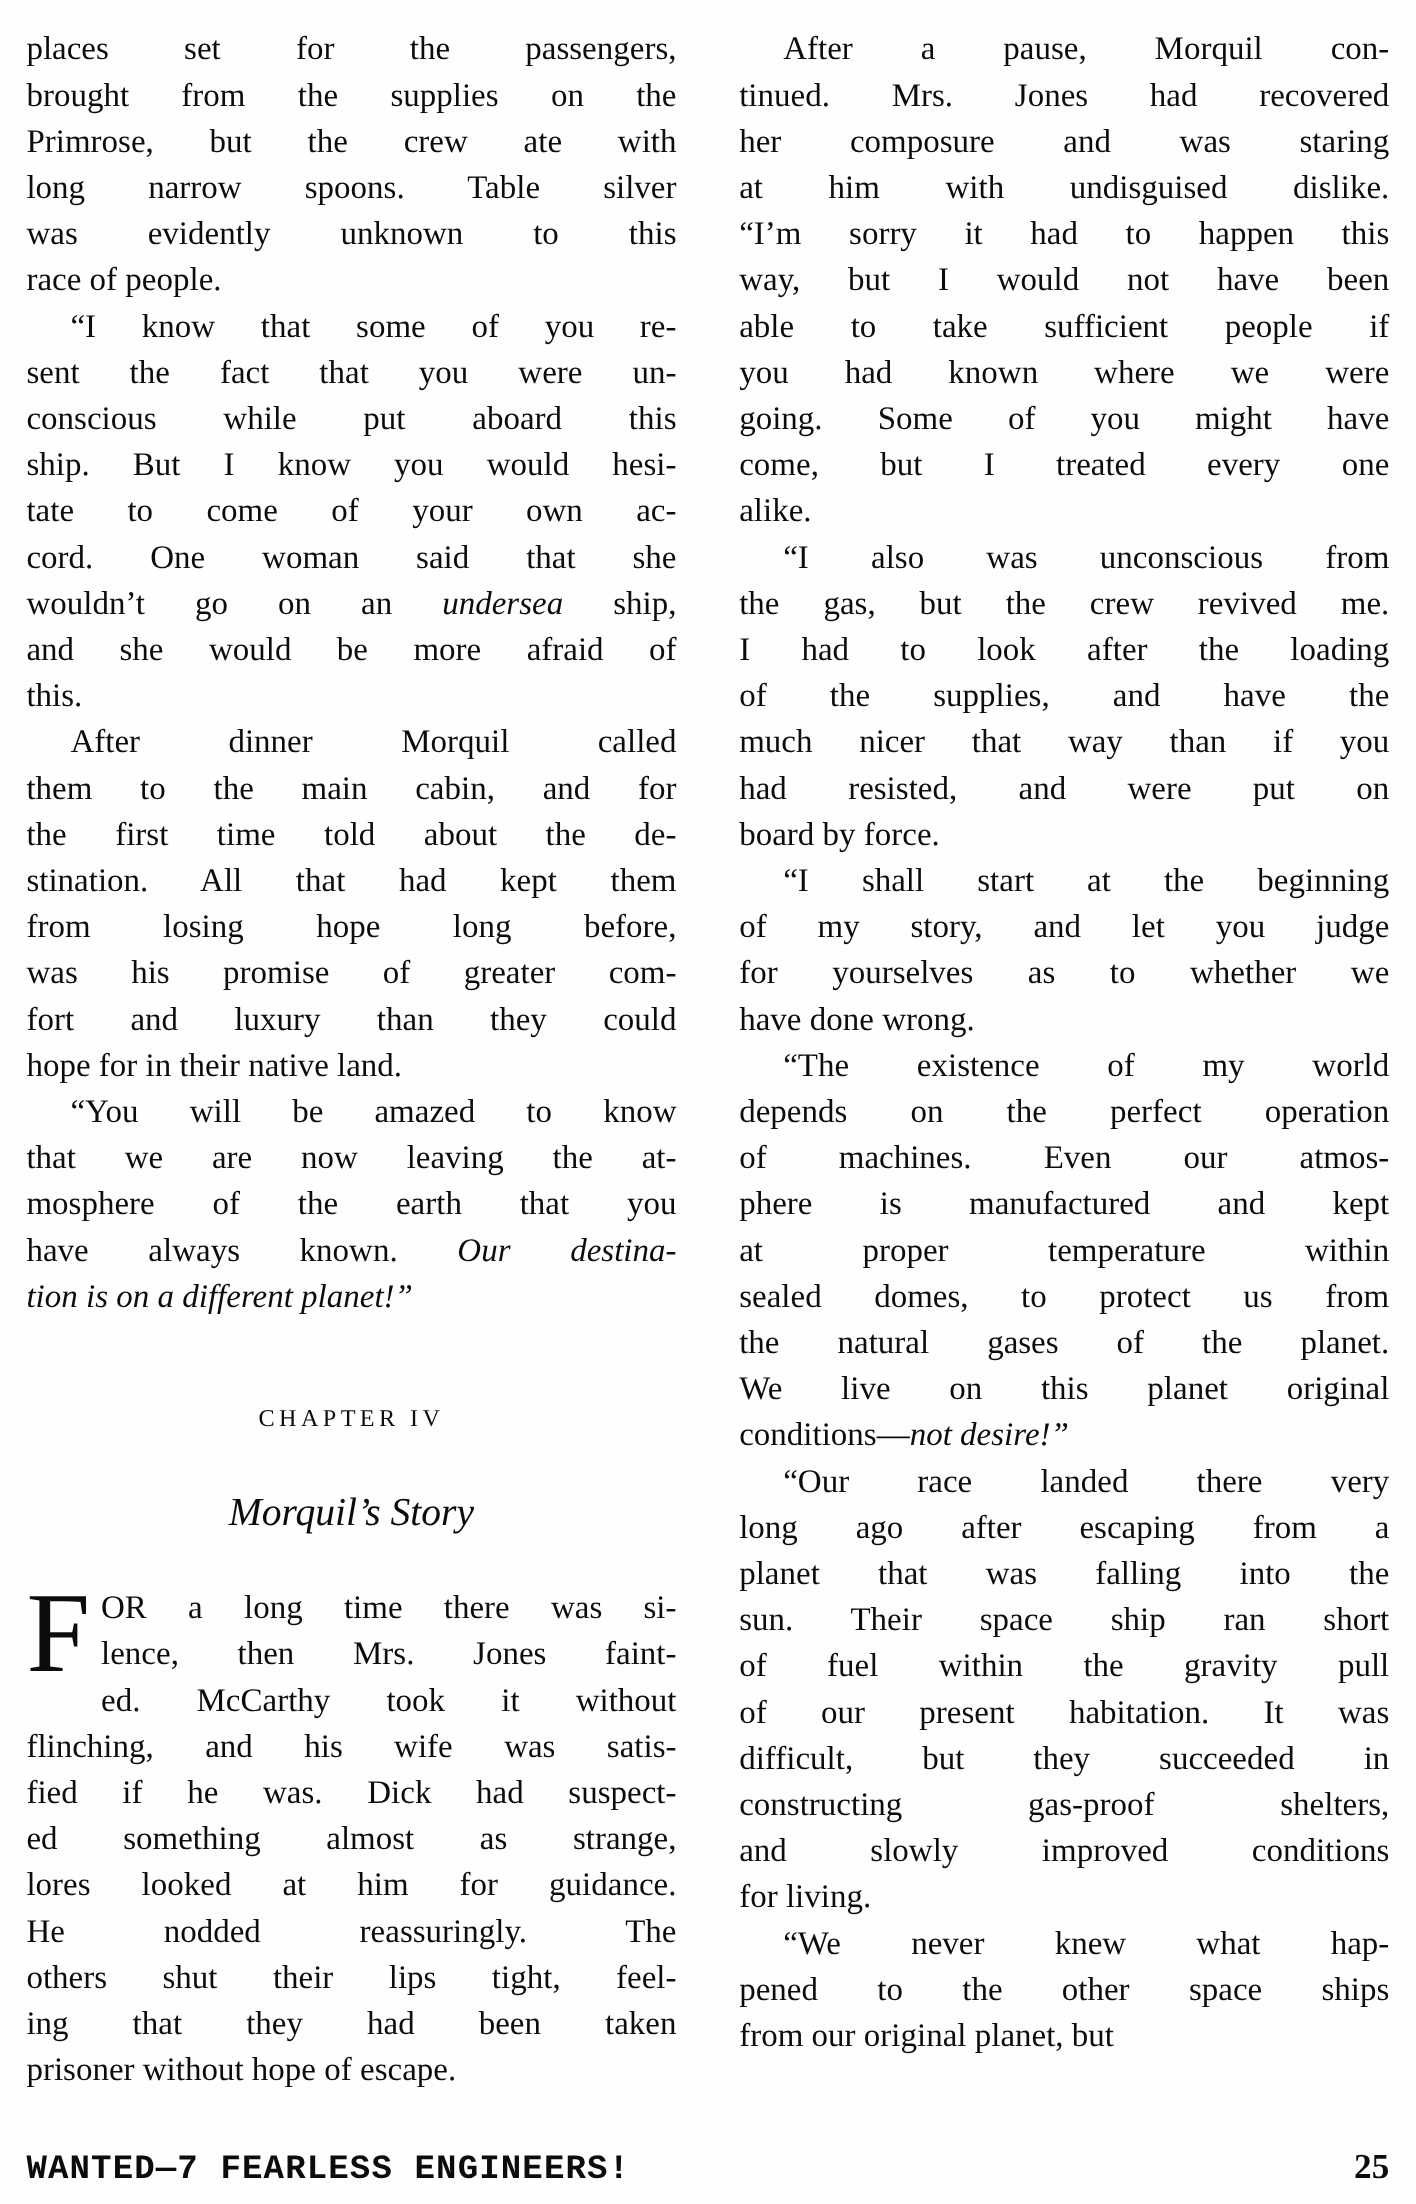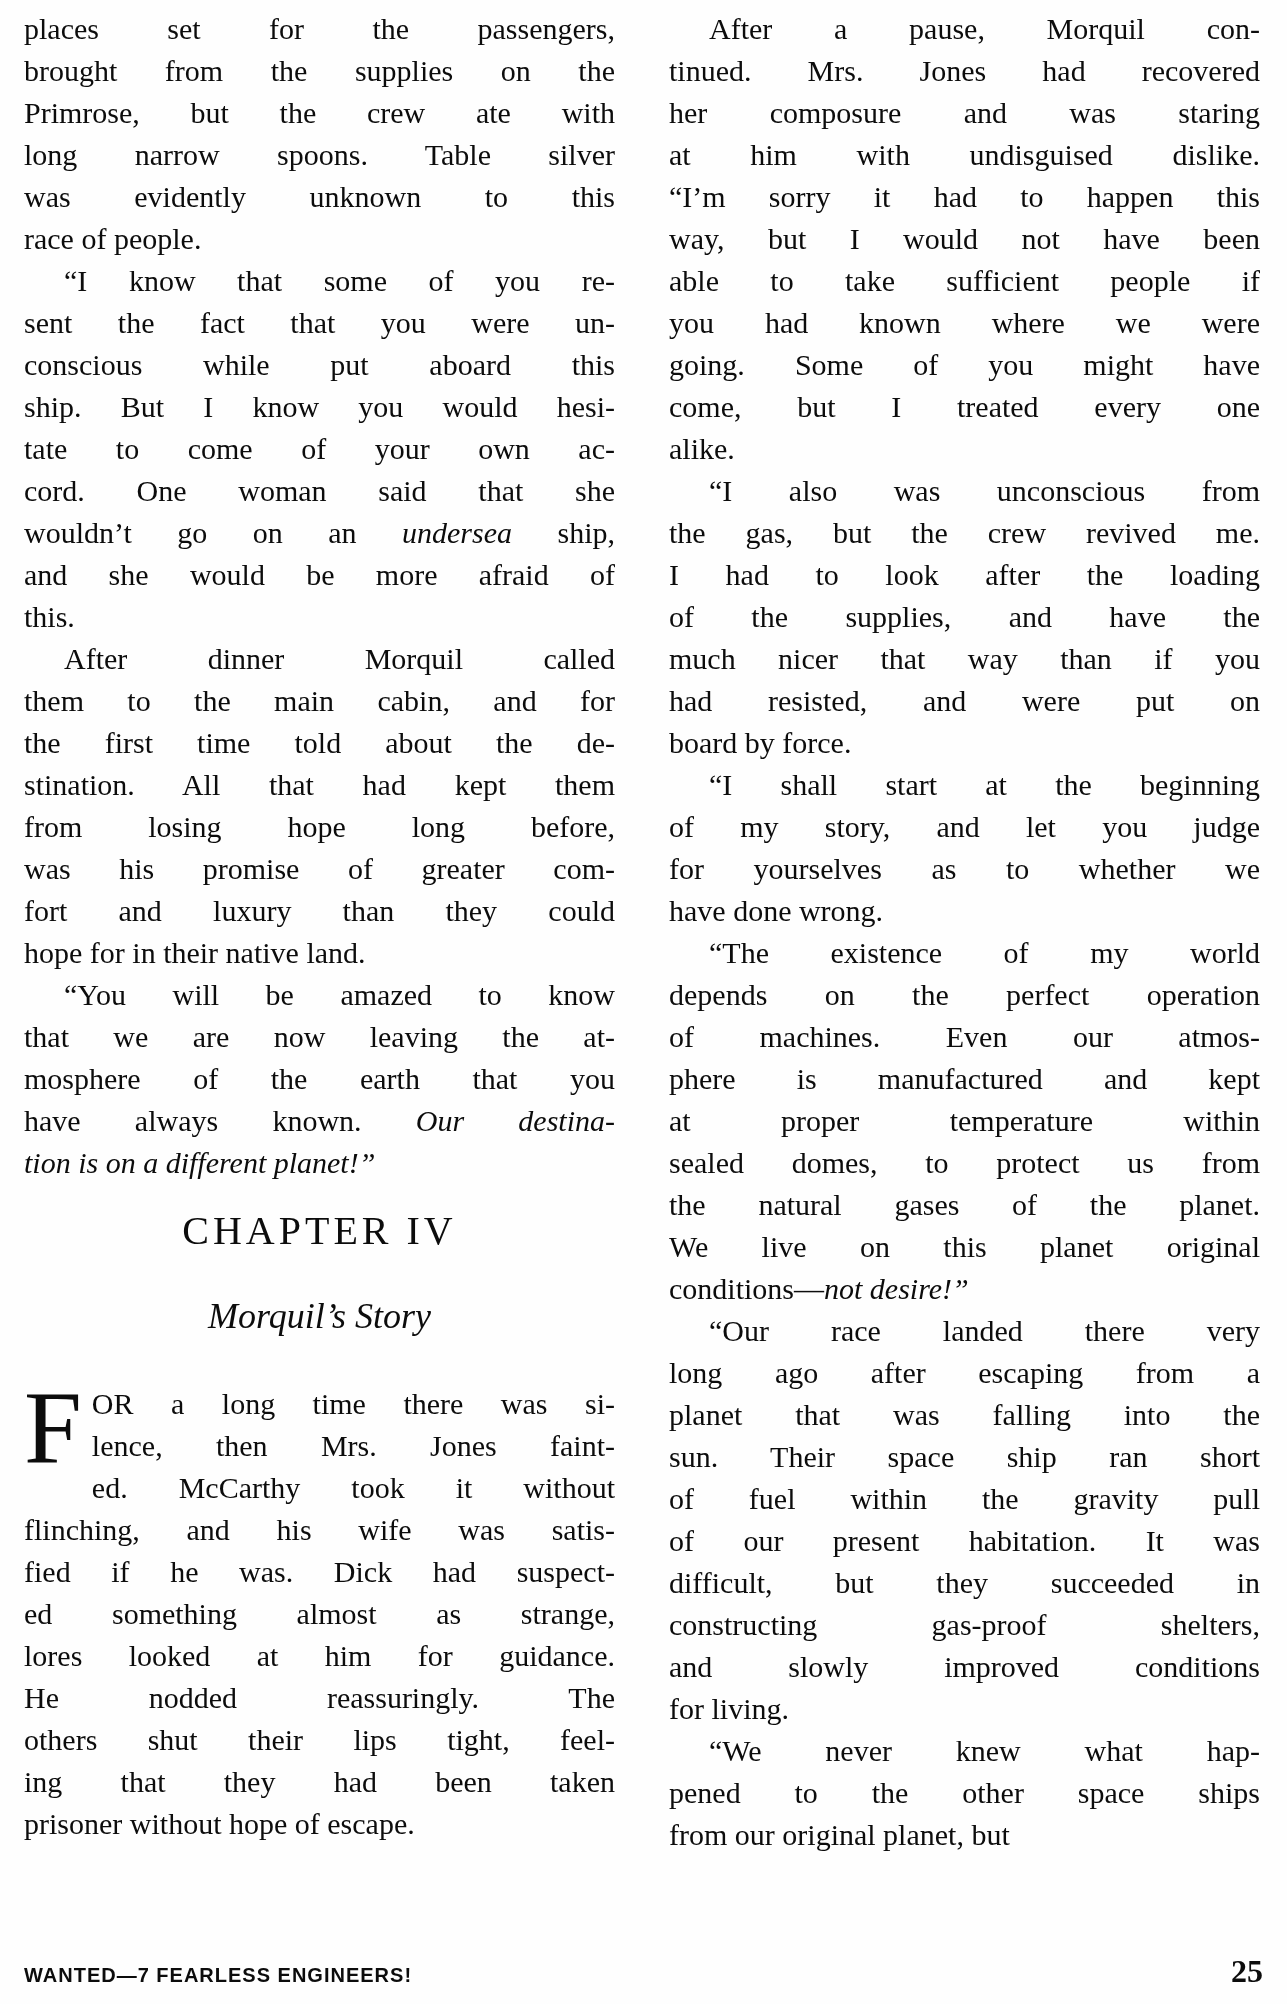--- a/index.html
+++ b/index.html
@@ -13,41 +13,42 @@
   }
   .page {
     position: relative;
     width: 1287px;
     height: 2004px;
     background: #fefefe;
     box-sizing: border-box;
   }
   .columns {
     display: flex;
-    gap: 54px;
-    padding: 8px 24px 0 24px;
+    gap: 35px;
+    padding: 24px 24px 0 24px;
+    justify-content: space-between;
   }
   .column {
     width: 591px;
     font-size: 30px;
     line-height: 42px;
   }
   .para { margin: 0; }
   .line {
     text-align: justify;
     text-align-last: justify;
     white-space: normal;
   }
   .line.last { text-align-last: left; }
   .line.indent { text-indent: 40px; }
   .chapter-heading {
     text-align: center;
-    font-size: 40px;
+    font-size: 22px;
     letter-spacing: 4px;
-    margin-top: 26px;
+    margin-top: 68px;
     line-height: 42px;
   }
   .section-subtitle {
     text-align: center;
     font-style: italic;
     font-size: 36px;
     margin-top: 43px;
     margin-bottom: 46px;
     line-height: 42px;
   }
@@ -62,23 +63,23 @@
   .footer {
     position: absolute;
     left: 24px;
     right: 24px;
     bottom: 14px;
     display: flex;
     justify-content: space-between;
     align-items: baseline;
   }
   .footer-title {
-    font-family: Liberation Sans, sans-serif;
+    font-family: Liberation Mono, monospace;
     font-weight: bold;
-    font-size: 20px;
+    font-size: 31px;
     letter-spacing: 1px;
   }
   .footer-page-number {
     font-family: "Liberation Serif", serif;
     font-weight: bold;
     font-size: 32px;
   }
   i { font-style: italic; }
 </style>
 </head>

